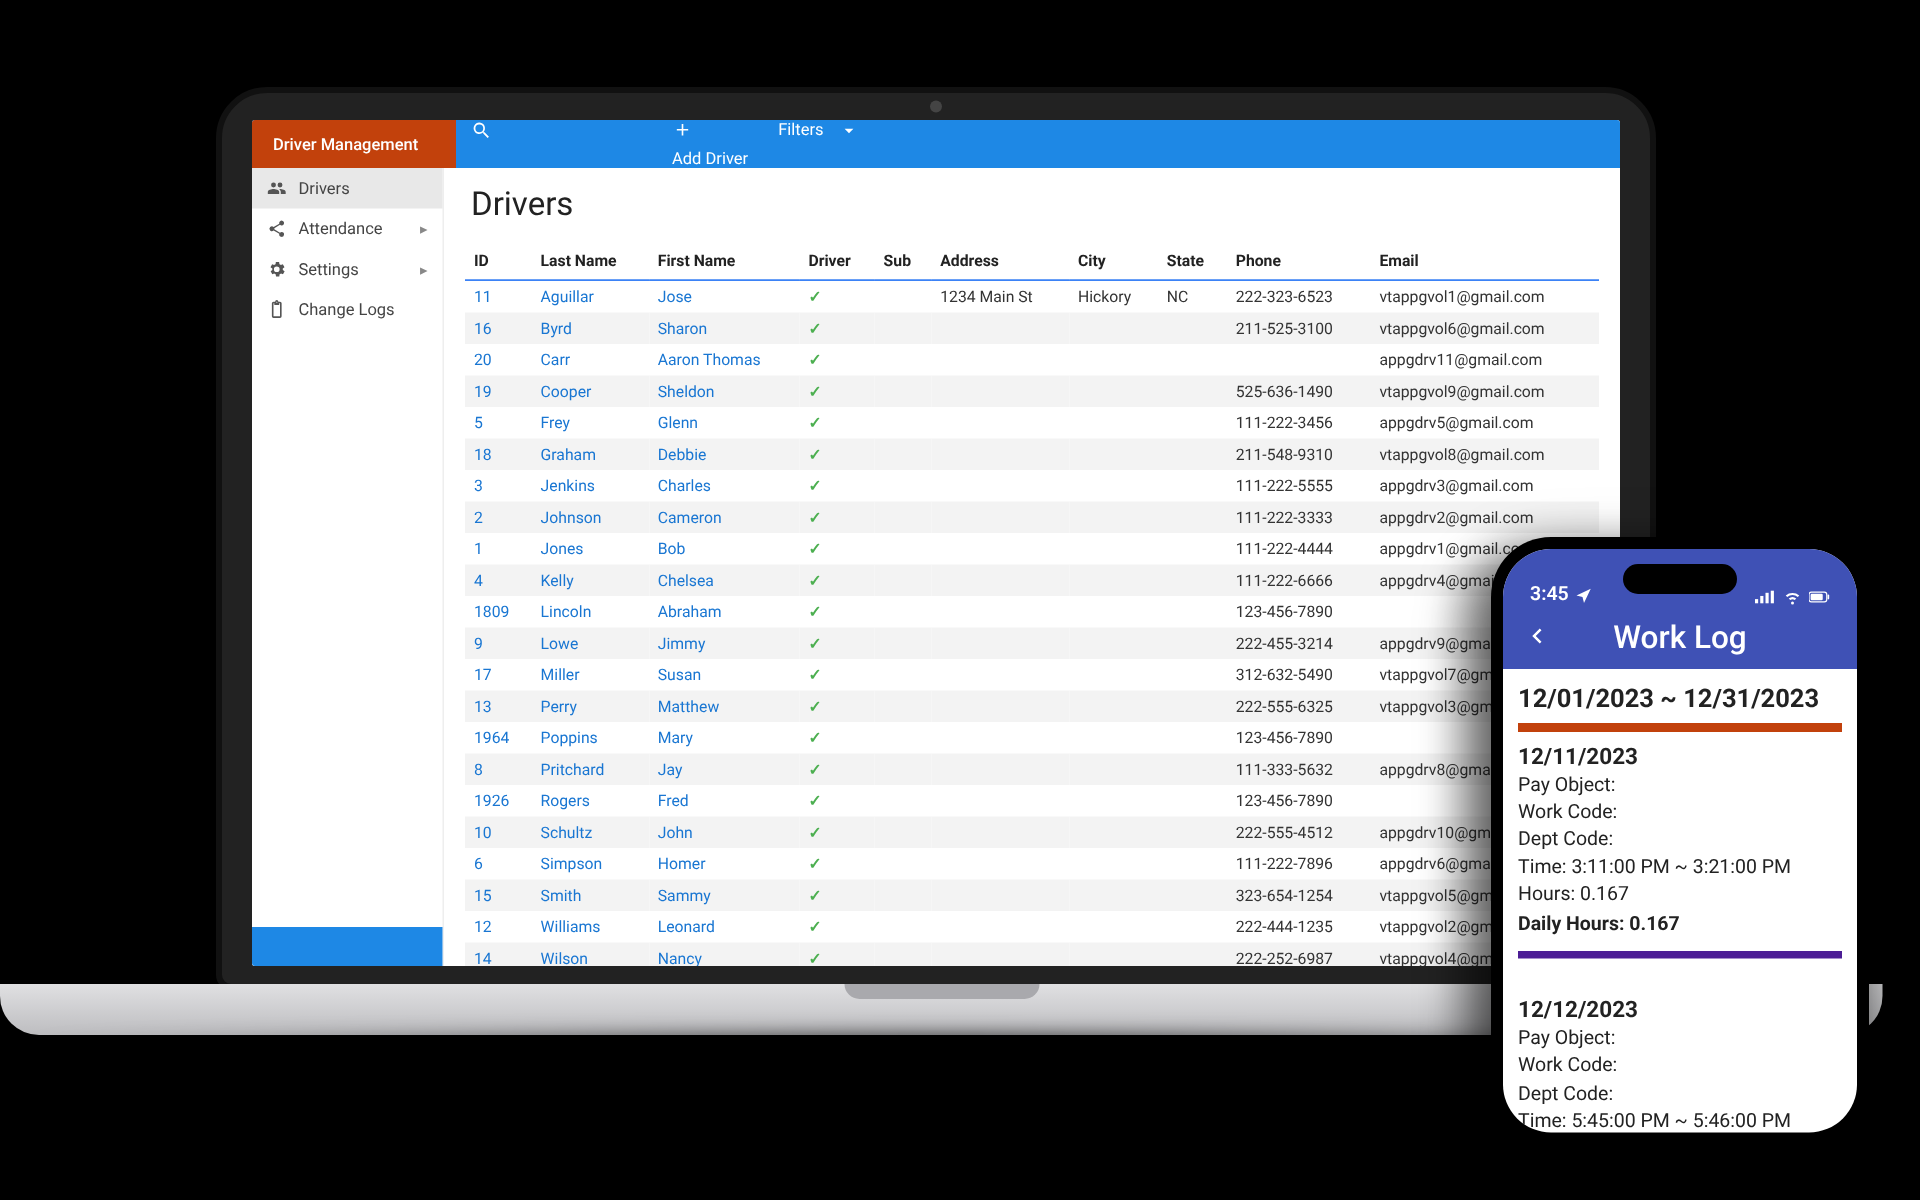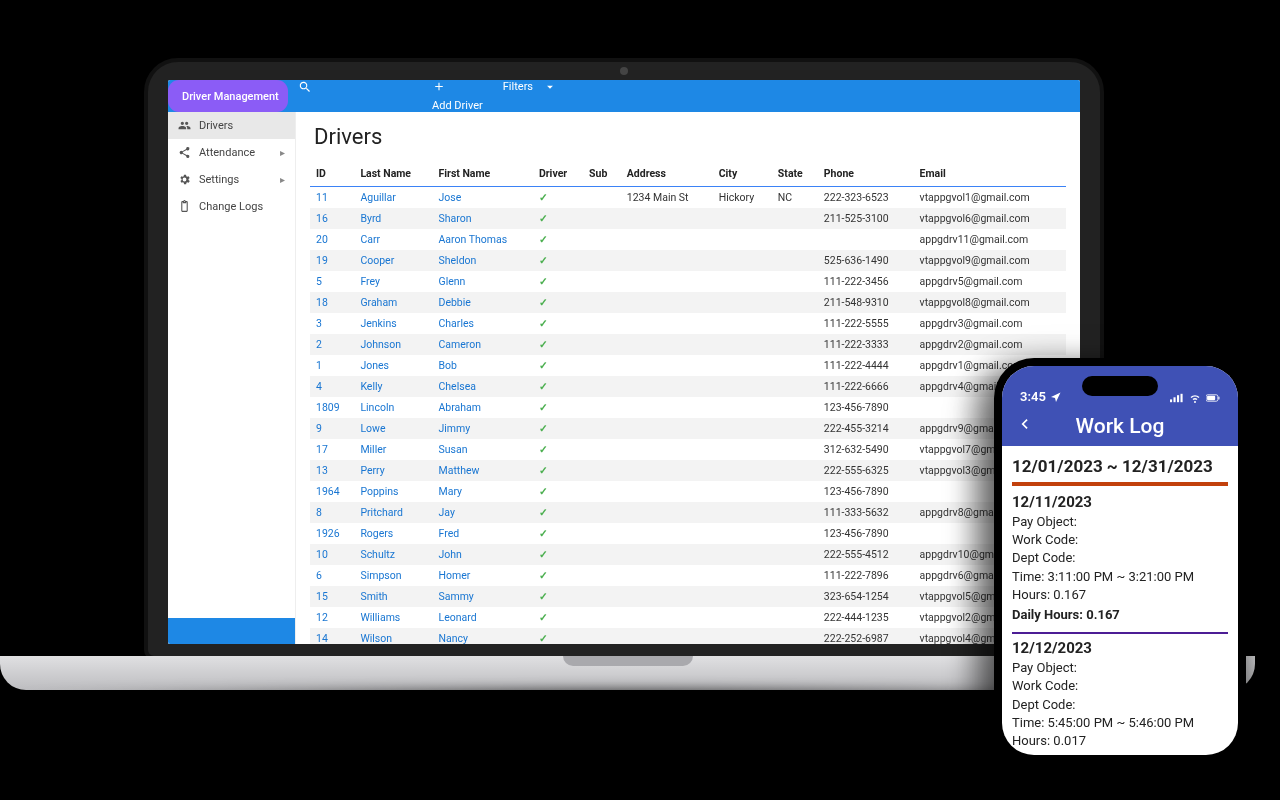--- a/index.html
+++ b/index.html
@@ -72,28 +72,27 @@
   .topbar {
     height: 32px;
     background: #1e88e5;
     color: #fff;
     display: flex;
     align-items: center;
     font-size: 11px;
     flex: 0 0 auto;
   }
   .topbar .brand {
-    width: 120px;
+    width: 136px;
     padding-left: 14px;
-    background: #8b5cf6;
+    background: #c2410c;
     height: 100%;
     display: flex;
     align-items: center;
     font-weight: 500;
-    border-radius: 11px;
   }
   .topbar .btn {
     padding: 0 10px;
     height:100%;
     display:flex;
     align-items:flex-start;
     gap:6px;
     cursor:pointer;
     flex-direction:column;
   }
@@ -200,23 +199,23 @@
     display:flex;
     align-items:center;
     padding:0 12px;
     flex:0 0 auto;
   }
   .p-header .back{width:20px;cursor:pointer}
   .p-header .title{flex:1;text-align:center;font-size:21px;font-weight:500;margin-left:-20px}
   .p-body{flex:1;overflow:hidden;padding:6px 10px;color:#222}
   .range{
     font-size:17px;font-weight:700;
-    border-bottom:4px solid #c2410c;padding:4px 0 6px;margin-bottom:6px;
-  }
-  .entry{font-size:13px;line-height:1.4;padding:0 0 8px;border-bottom:2px solid #4c1d95;margin-bottom:4px;}
+    border-bottom:6px solid #c2410c;padding:4px 0 6px;margin-bottom:6px;
+  }
+  .entry{font-size:13px;line-height:1.4;padding:0 0 8px;border-bottom:5px solid #4c1d95;margin-bottom:24px;}
   .entry .date{font-weight:700;font-size:15px}
   .entry .daily{text-align:left;font-weight:700;margin-top:2px}
 </style>
 </head>
 <body>
 
 <div class="laptop">
   <div class="laptop-notch"></div>
   <div class="laptop-screen">
 

